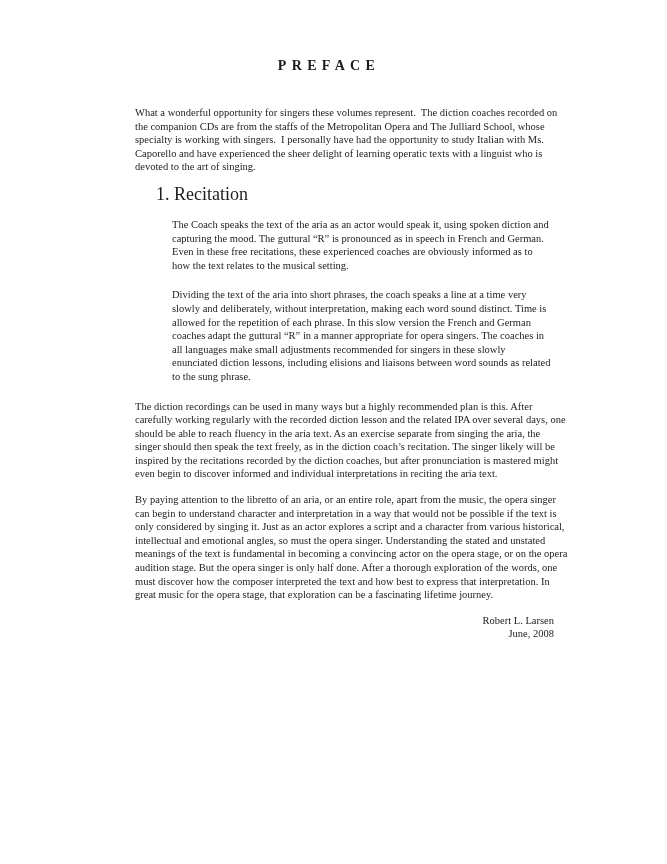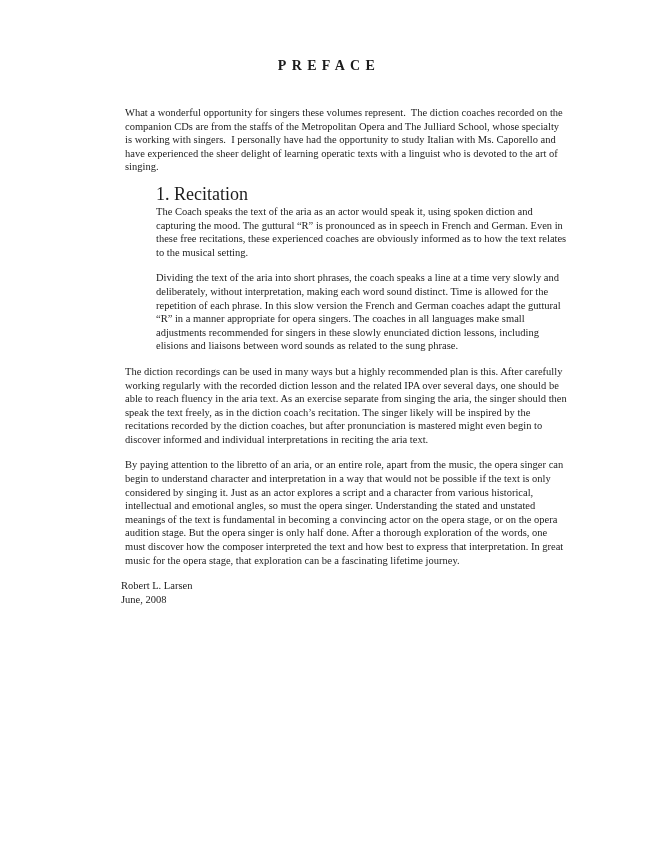--- a/index.html
+++ b/index.html
@@ -24,40 +24,40 @@
     font-weight: bold;
     letter-spacing: 0.38em;
   }
   .content {
     margin: 31px 0 0 121px;
     width: 447px;
     font-size: 10.5px;
     line-height: 13.6px;
   }
   .content p {
-    margin: 0 0 12px 4px;
+    margin: 0 0 12px 14px;
     white-space: pre-wrap;
   }
   .section {
     margin: 0 0 12px 35px;
   }
   .section-heading {
     font-size: 18px;
     line-height: 16px;
     font-weight: normal;
     margin: 0 0 3px 0;
   }
   .section p {
-    margin: 0;
+    margin: 16px;
     font-family: Liberation Serif, serif;
   }
   .signature {
     margin-top: 0;
     padding-right: 14px;
-    text-align: left;
+    text-align: right;
     line-height: 13.6px;
   }
 </style>
 </head>
 <body>
 
 <div class="page">
 
   <div class="page-title">PREFACE</div>
 

